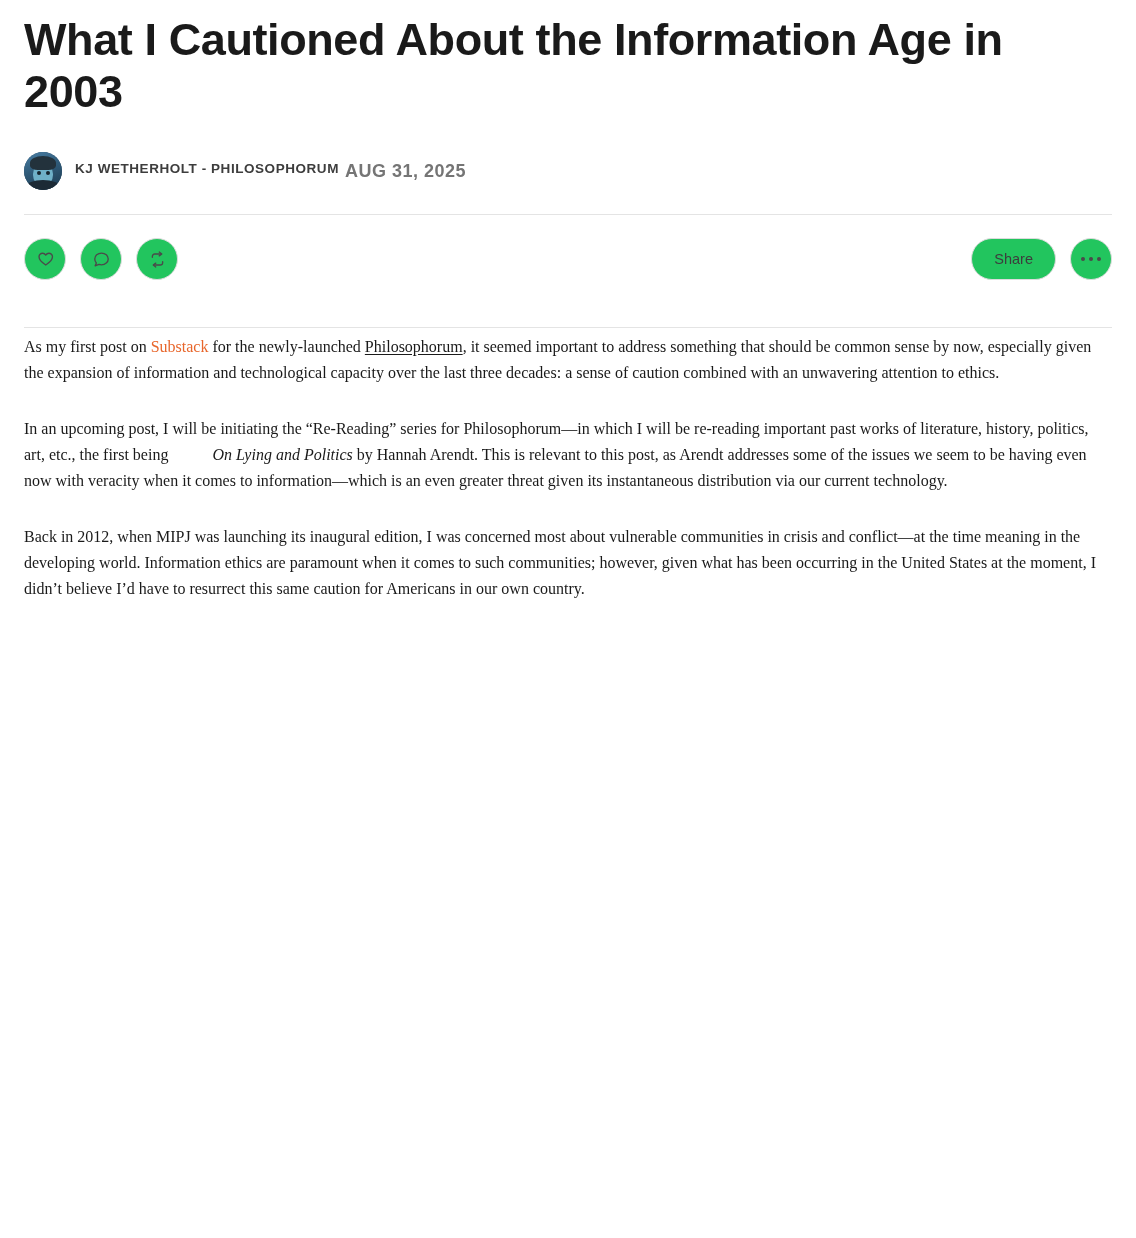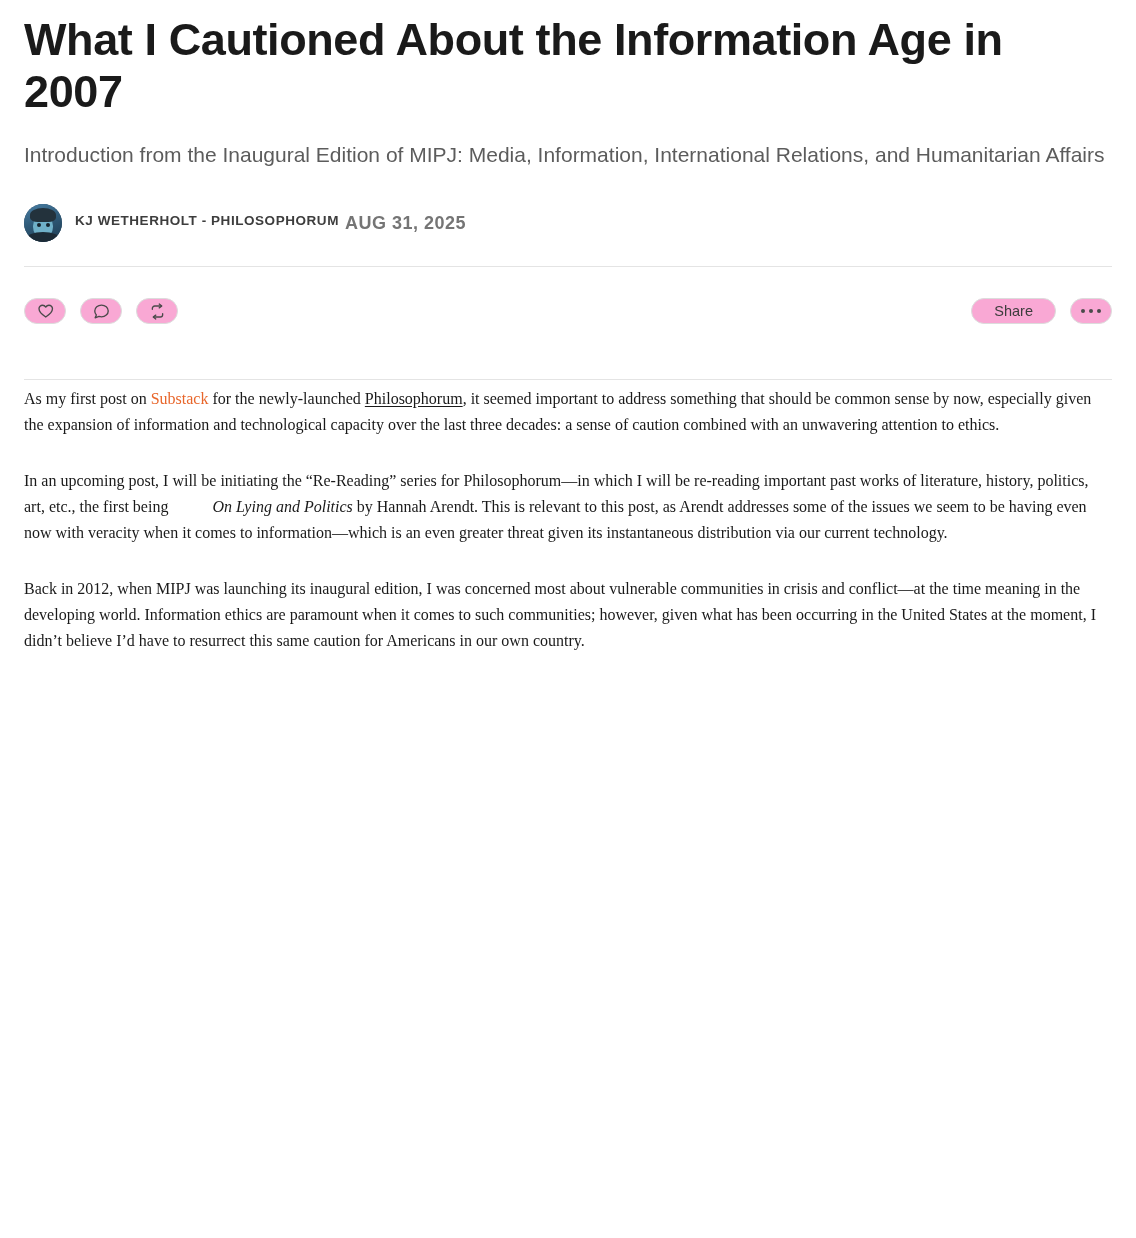--- a/index.html
+++ b/index.html
@@ -129,25 +129,25 @@
     display: flex;
     align-items: center;
     gap: 14px;
   }
   .actions-right {
     display: flex;
     align-items: center;
     gap: 14px;
   }
   .pill {
-    height: 26px;
+    height: 42px;
     min-width: 42px;
     border: 1px solid #dcdcdc;
     border-radius: 21px;
-    background: #f9a8d4;
+    background: #22c55e;
     display: flex;
     align-items: center;
     justify-content: center;
     cursor: pointer;
     color: #4a4a4a;
   }
   .pill.wide {
     padding: 0 22px;
     font-size: 14.5px;
     color: #3d3d3d;
@@ -190,23 +190,22 @@
     font-style: italic;
     text-underline-offset: 2px;
     margin-left: 40px;
   }
 </style>
 </head>
 <body>
 
 <div class="page">
 
-  <h1 class="post-title">What I Cautioned About the Information Age in 2007</h1>
-
-  <h2 class="post-subtitle">Introduction from the Inaugural Edition of MIPJ: Media, Information, International Relations, and Humanitarian Affairs</h2>
+  <h1 class="post-title">What I Cautioned About the Information Age in 2003</h1>
+
 
   <div class="byline">
     <div class="avatar">
       <span class="a-sky"></span>
       <span class="a-face"></span>
       <span class="a-hair"></span>
       <span class="a-eye-l"></span>
       <span class="a-eye-r"></span>
       <span class="a-shoulder"></span>
     </div>

